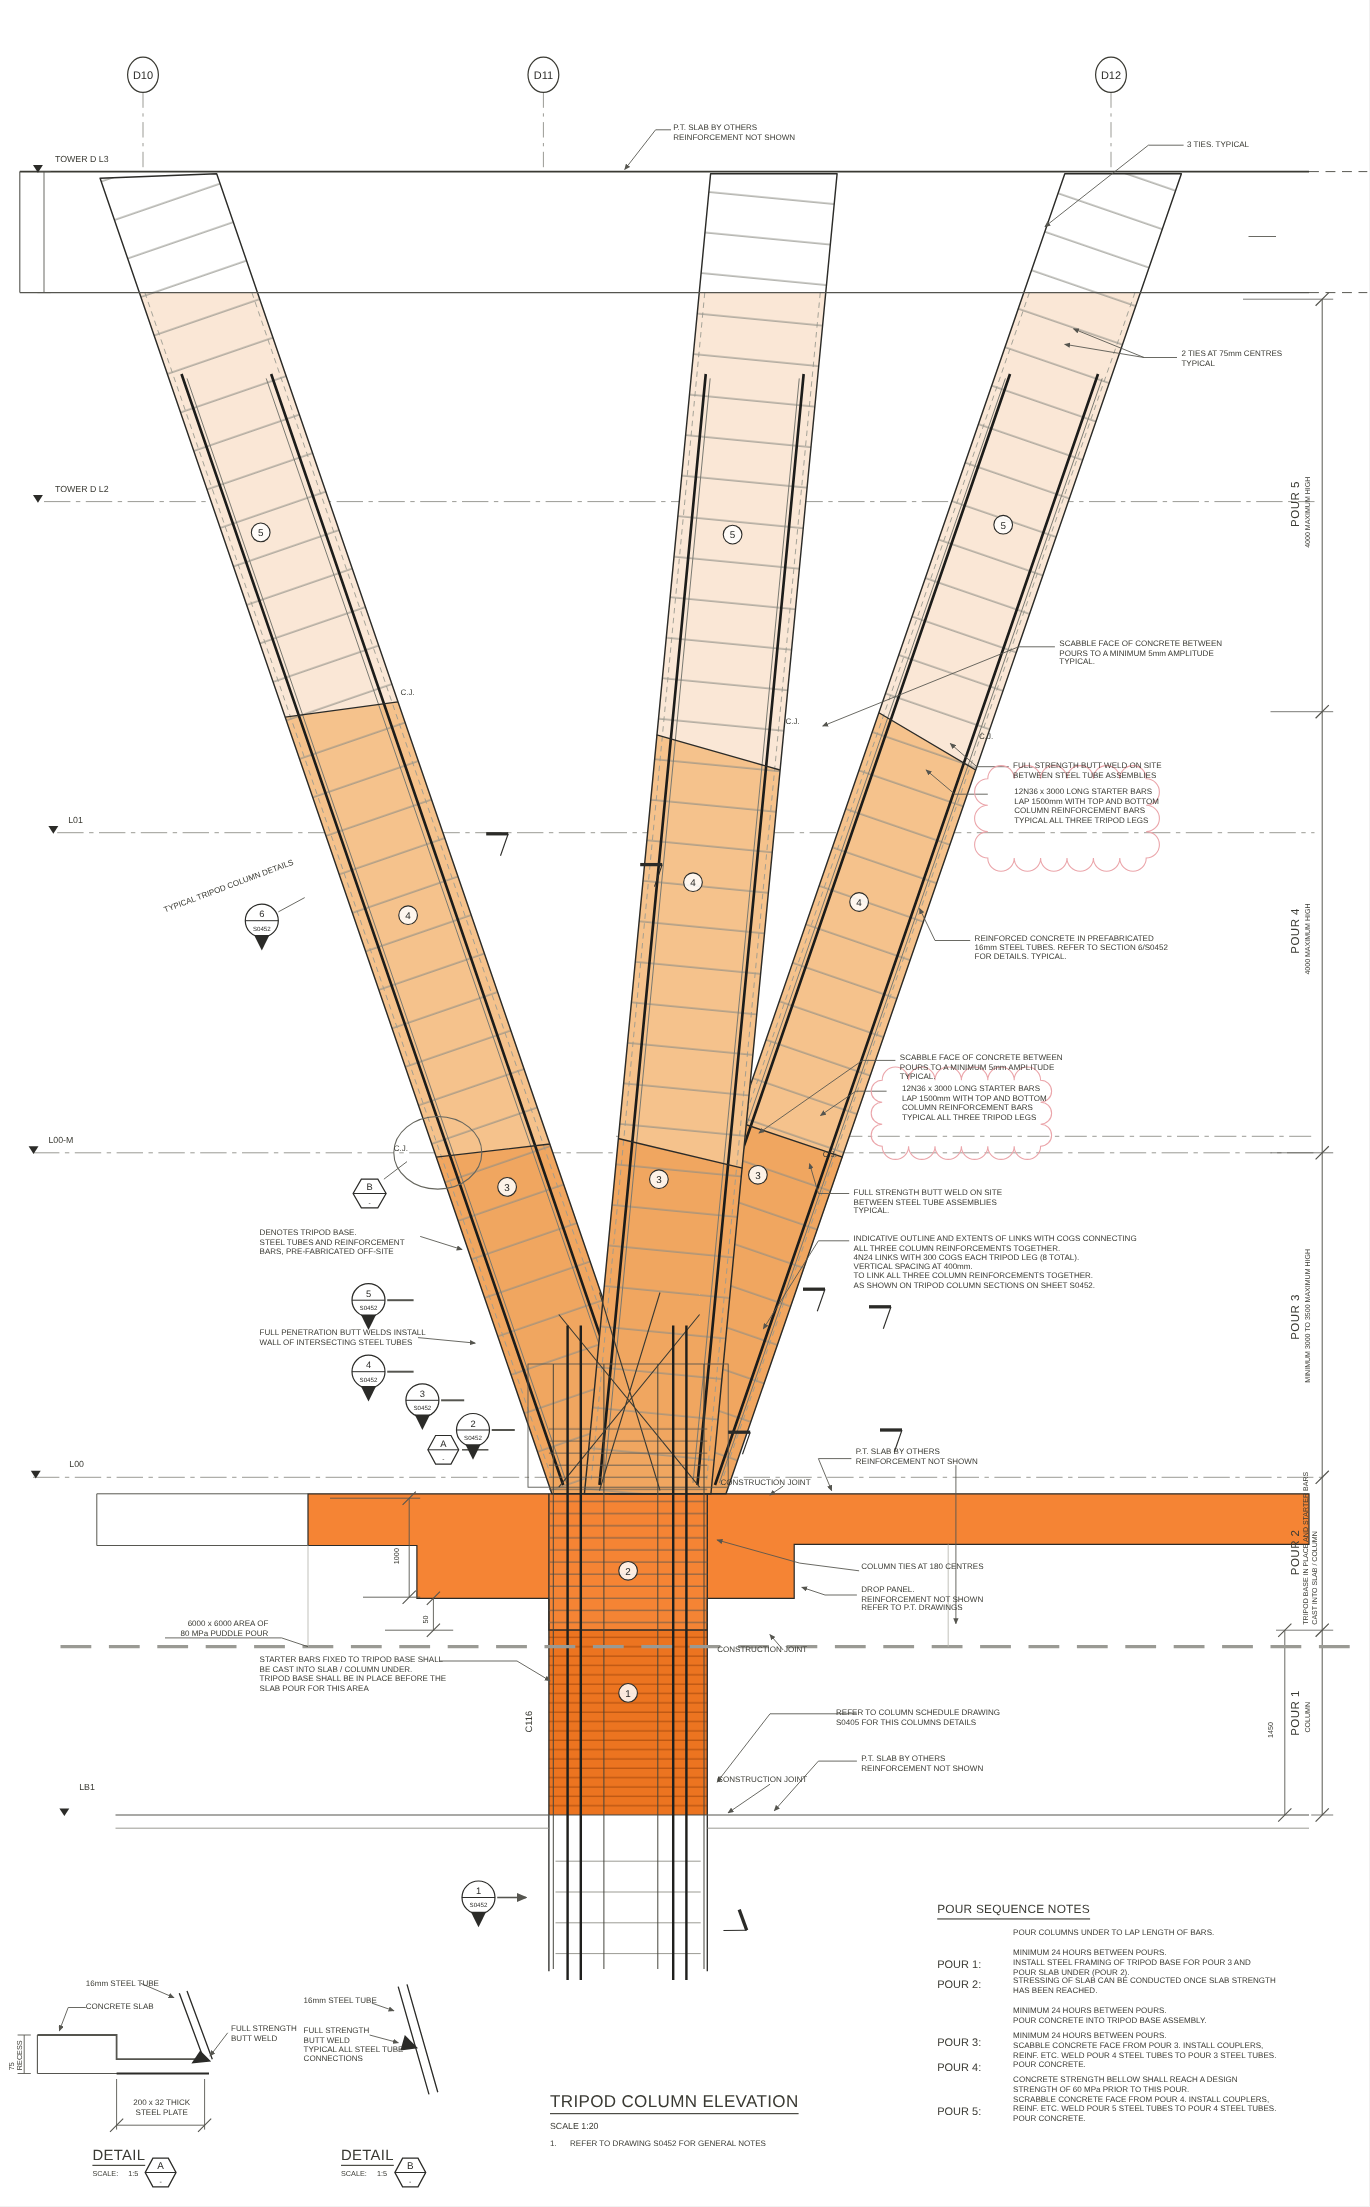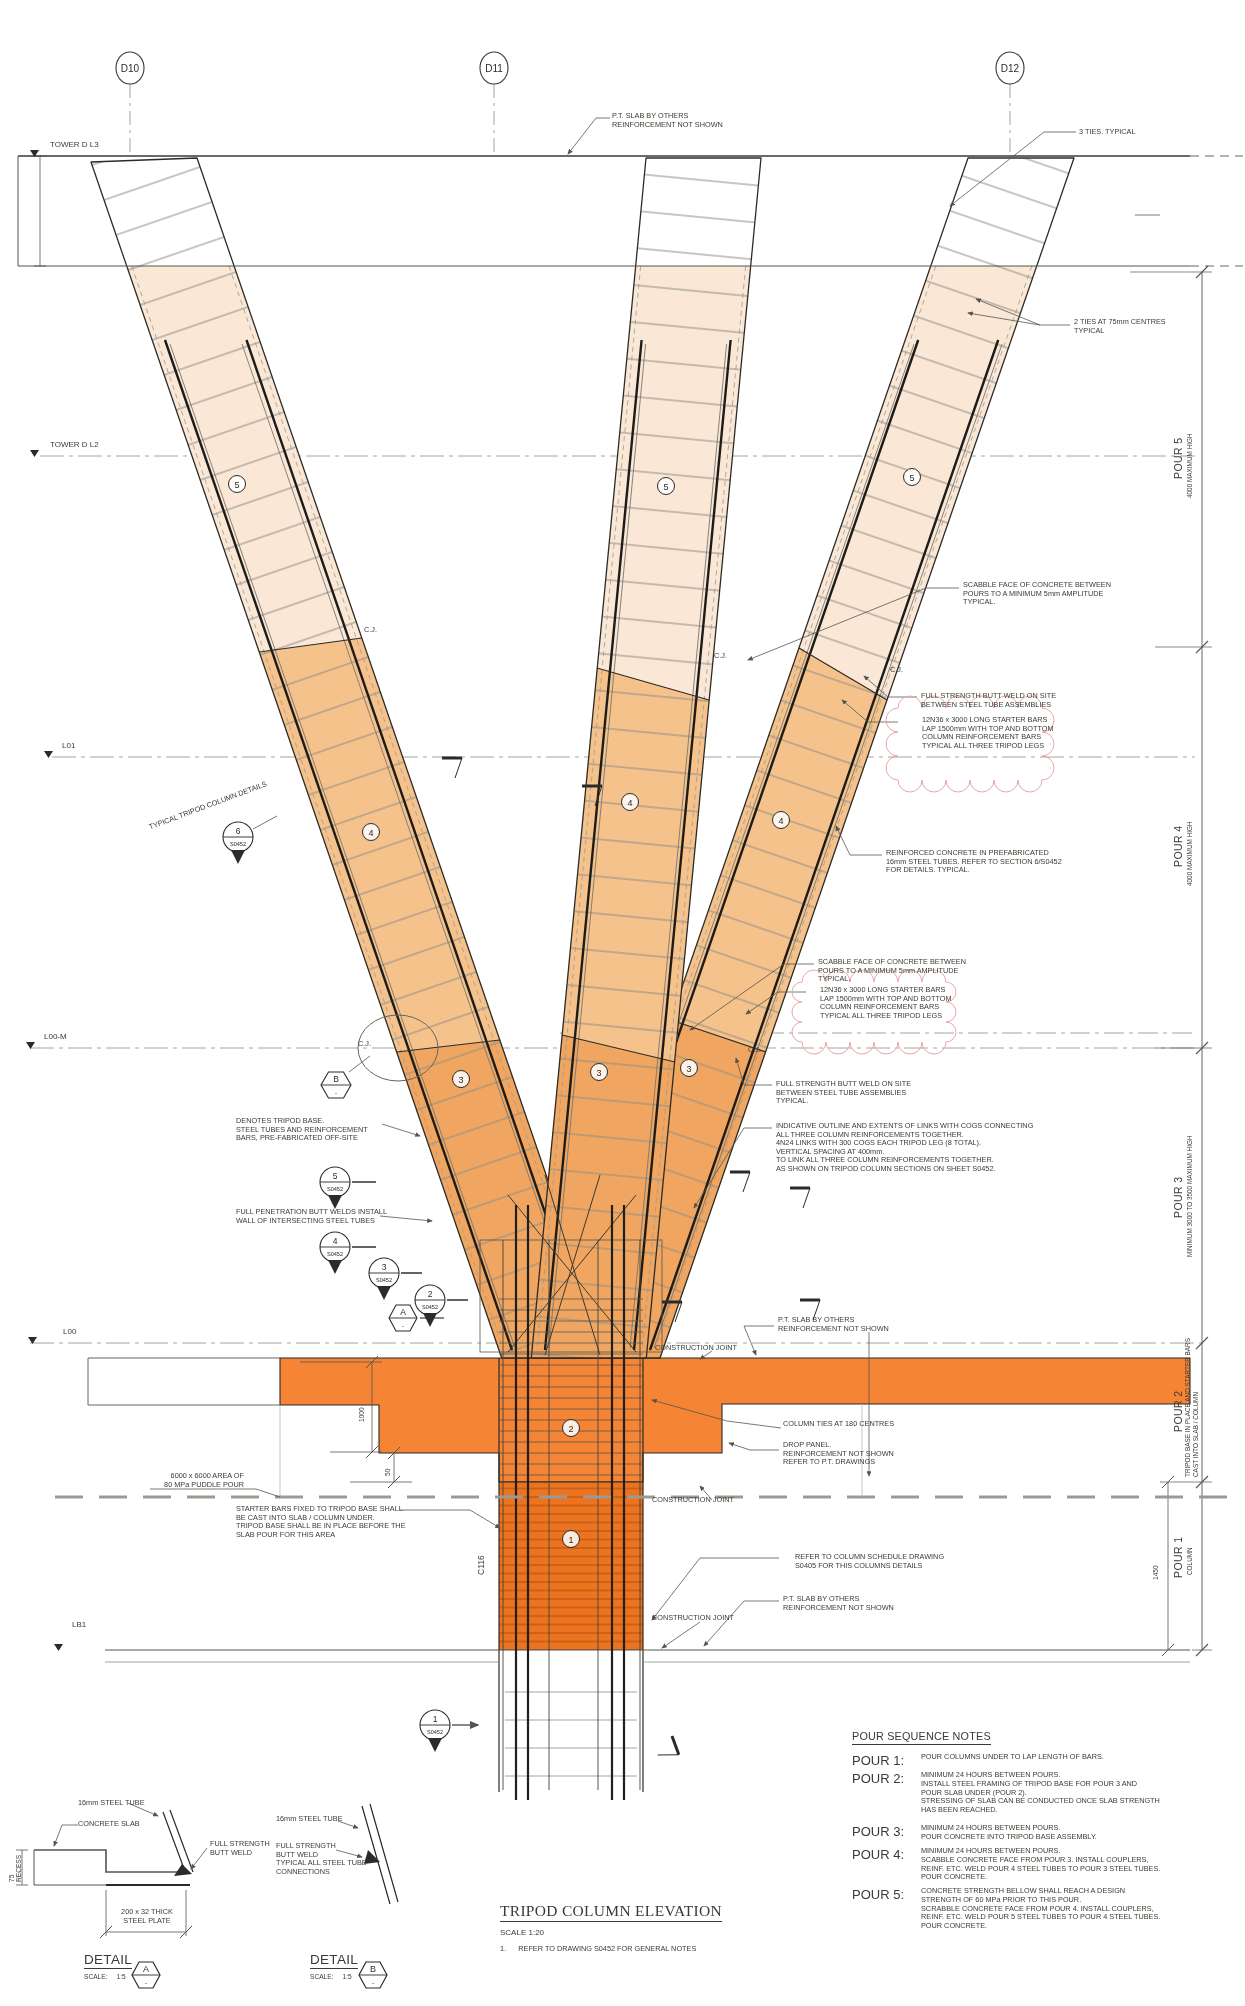--- a/index.html
+++ b/index.html
@@ -15,27 +15,27 @@
   .ann.rot20{transform:rotate(-20.5deg);transform-origin:0 0;}
   .lvl{position:absolute;font-size:8px;color:var(--txt);}
   .pourlbl{position:absolute;font-size:10.5px;letter-spacing:.4px;color:var(--txt);
            transform:rotate(-90deg);transform-origin:0 0;white-space:nowrap;}
   .poursub{position:absolute;font-size:6.4px;line-height:1.25;color:var(--txt);
            transform:rotate(-90deg);transform-origin:0 0;white-space:pre;}
   .dim{position:absolute;font-size:6.6px;color:var(--txt);transform:rotate(-90deg);
        transform-origin:0 0;white-space:pre-line;}
   .pn-title{position:absolute;font-size:10.8px;color:var(--txt);border-bottom:1.1px solid var(--txt);
             padding-bottom:2px;letter-spacing:.2px;}
-  .pn-label{position:absolute;font-size:13px;color:var(--txt);}
+  .pn-label{position:absolute;font-size:10px;color:var(--txt);margin-top:28px;}
   .pn-text{position:absolute;font-size:7.3px;line-height:1.2;white-space:pre-line;color:var(--txt);padding-left:24px;}
   .dtitle{position:absolute;font-size:13.5px;letter-spacing:.3px;color:var(--txt);
           border-bottom:1.3px solid var(--txt);padding-bottom:1px;}
   .dscale{position:absolute;font-size:6.6px;color:var(--txt);white-space:pre;}
   .sheet-title{position:absolute;font-size:15.5px;letter-spacing:.3px;color:var(--txt);
-               border-bottom:1.4px solid var(--txt);padding-bottom:1px;font-family:Liberation Serif, serif;}
+               border-bottom:1.4px solid var(--txt);padding-bottom:1px;}
   .sheet-scale{position:absolute;font-size:8px;color:var(--txt);}
   .sheet-note{position:absolute;font-size:7.3px;color:var(--txt);white-space:pre;}
   .right-al{text-align:right;}
 </style>
 </head>
 <body>
 
 <div class="page">
 
 <svg width="1245" height="2006" viewBox="0 0 1245 2006">
@@ -454,21 +454,21 @@
 <div class="ann" style="left:236px;top:1208px">FULL PENETRATION BUTT WELDS INSTALL
 WALL OF INTERSECTING STEEL TUBES</div>
 <div class="ann" style="left:655px;top:1344px">CONSTRUCTION JOINT</div>
 <div class="ann" style="left:778px;top:1316px">P.T. SLAB BY OTHERS
 REINFORCEMENT NOT SHOWN</div>
 <div class="ann" style="left:783px;top:1420px">COLUMN TIES AT 180 CENTRES</div>
 <div class="ann" style="left:783px;top:1441px">DROP PANEL.
 REINFORCEMENT NOT SHOWN
 REFER TO P.T. DRAWINGS</div>
 <div class="ann" style="left:652px;top:1496px">CONSTRUCTION JOINT</div>
-<div class="ann" style="left:795px;top:1553px">REFER TO COLUMN SCHEDULE DRAWING
+<div class="ann" style="left:760px;top:1553px">REFER TO COLUMN SCHEDULE DRAWING
 S0405 FOR THIS COLUMNS DETAILS</div>
 <div class="ann" style="left:783px;top:1595px">P.T. SLAB BY OTHERS
 REINFORCEMENT NOT SHOWN</div>
 <div class="ann" style="left:652px;top:1614px">CONSTRUCTION JOINT</div>
 <div class="ann right-al" style="left:138px;top:1472px;width:106px">6000 x 6000 AREA OF
 80 MPa PUDDLE POUR</div>
 <div class="ann" style="left:236px;top:1505px">STARTER BARS FIXED TO TRIPOD BASE SHALL
 BE CAST INTO SLAB /  COLUMN UNDER.
 TRIPOD BASE SHALL BE IN PLACE BEFORE THE
 SLAB POUR FOR THIS AREA</div>

